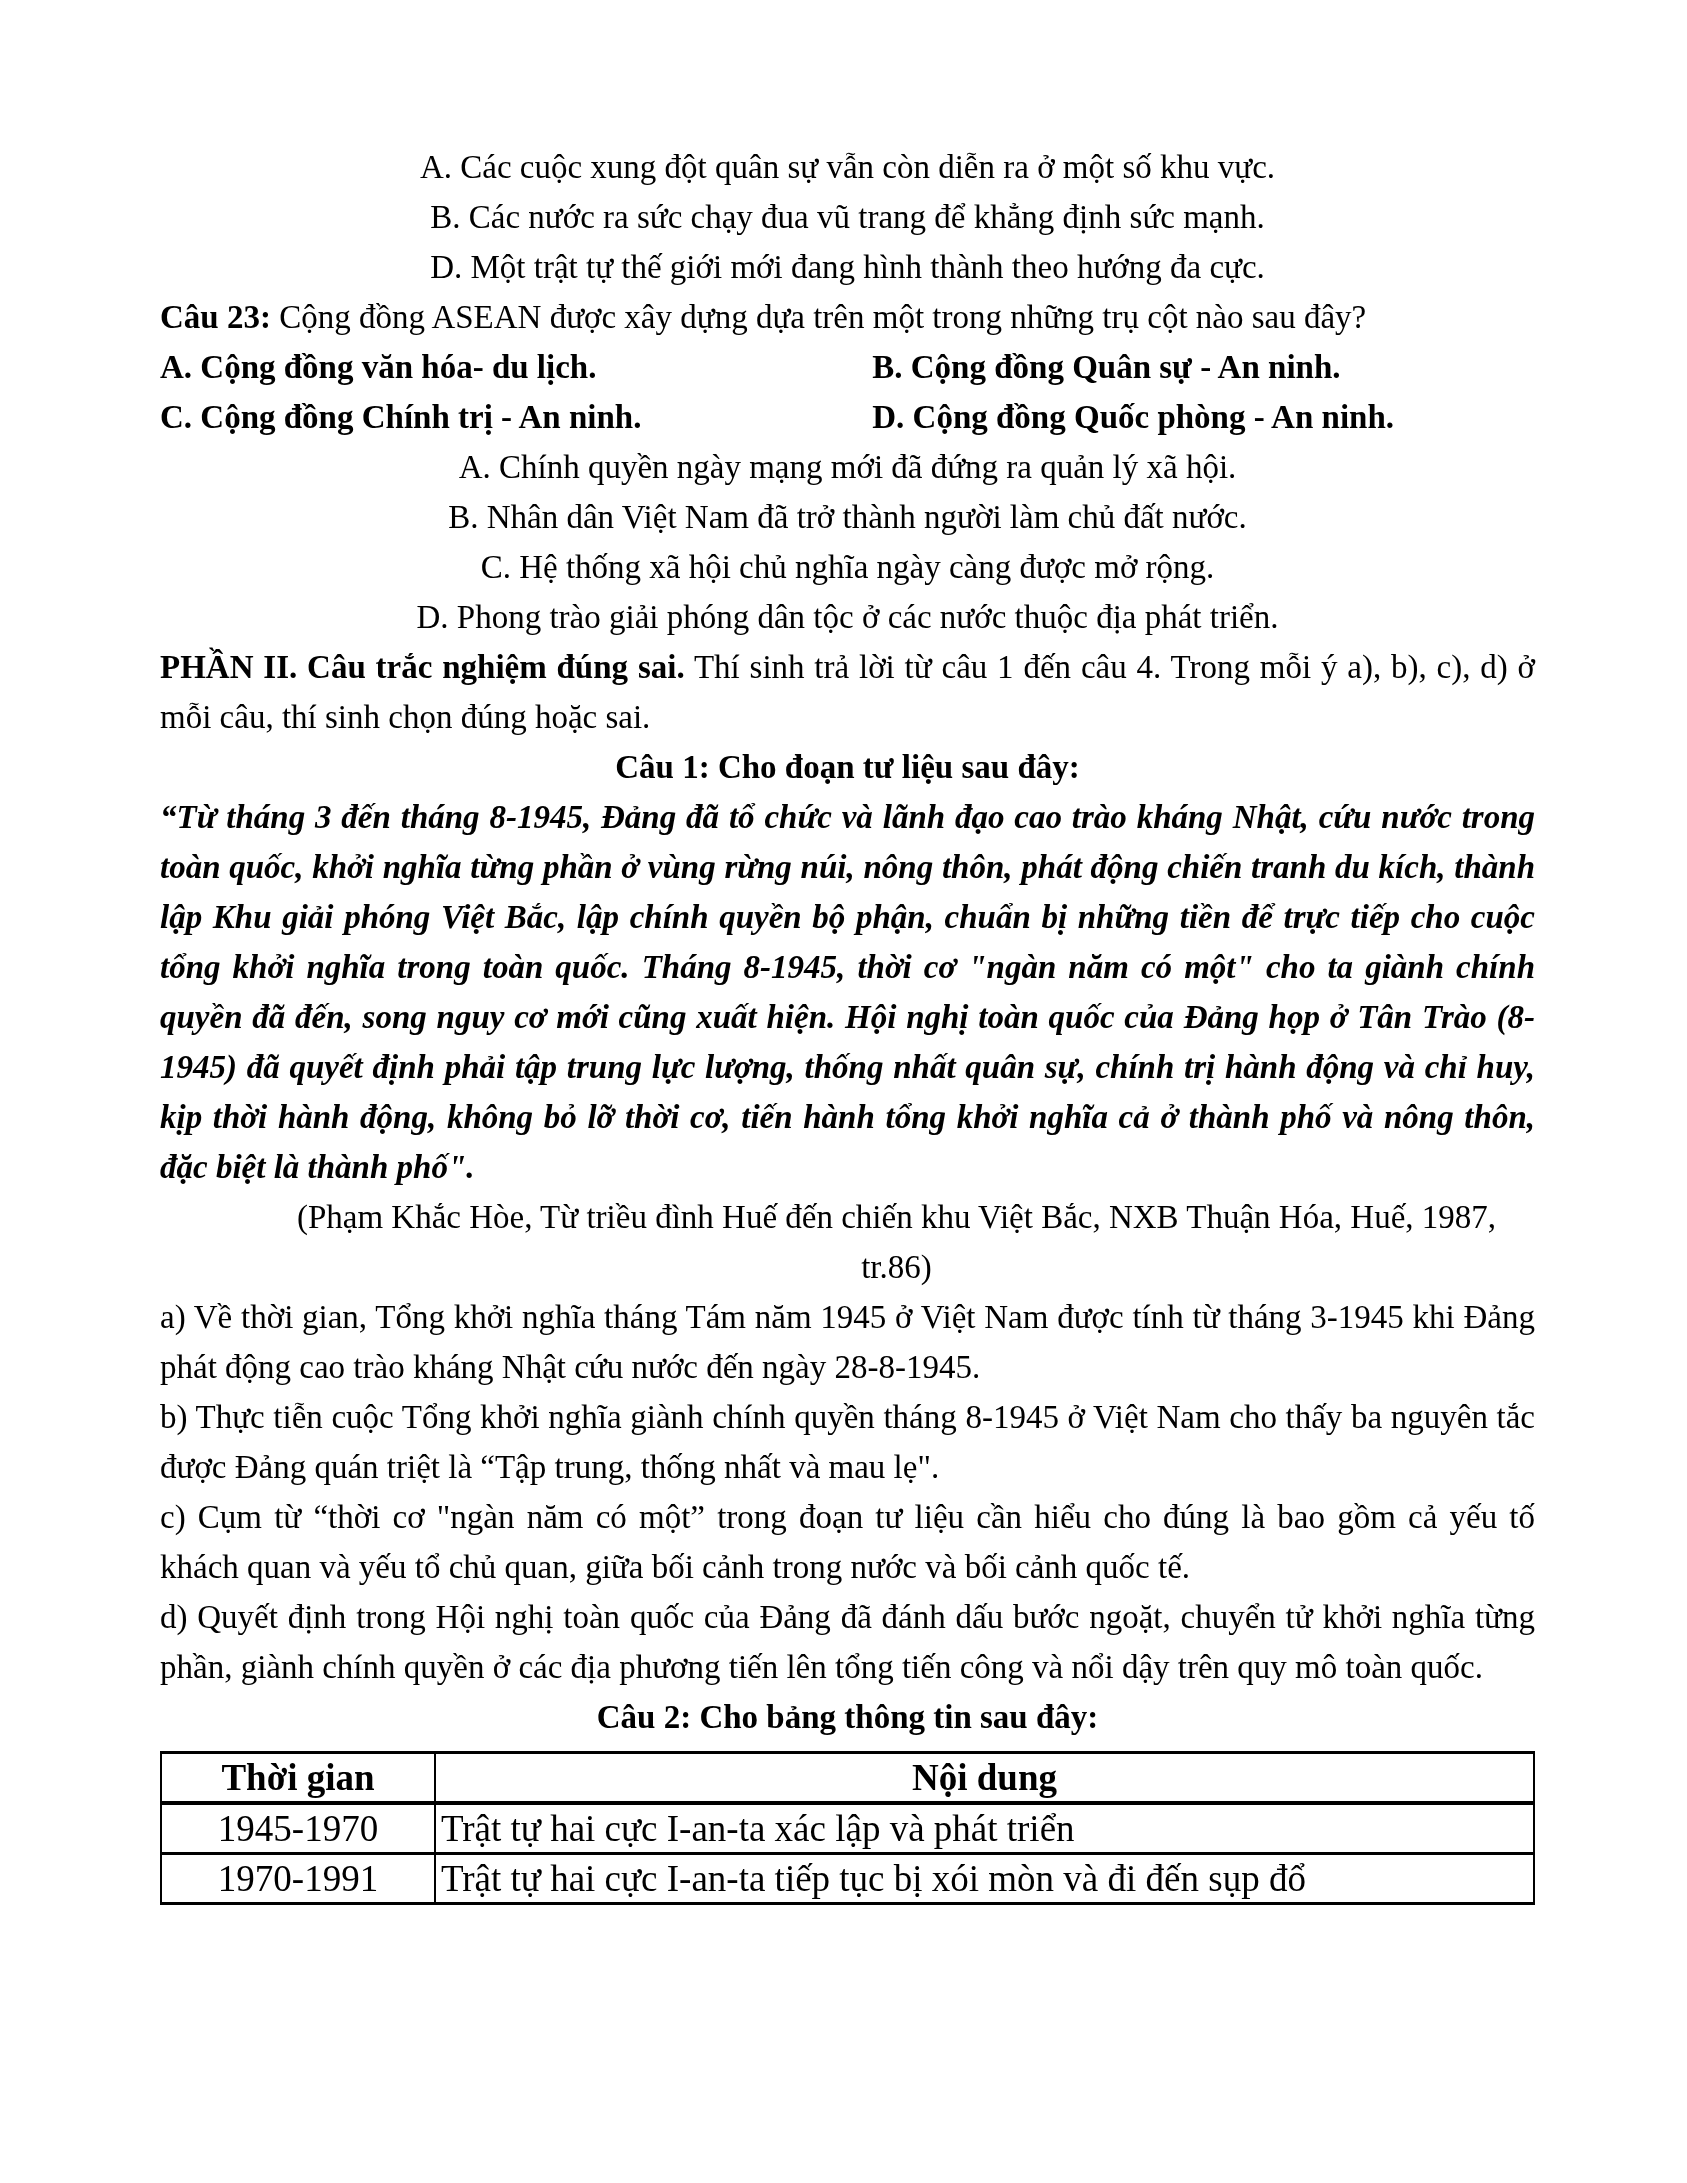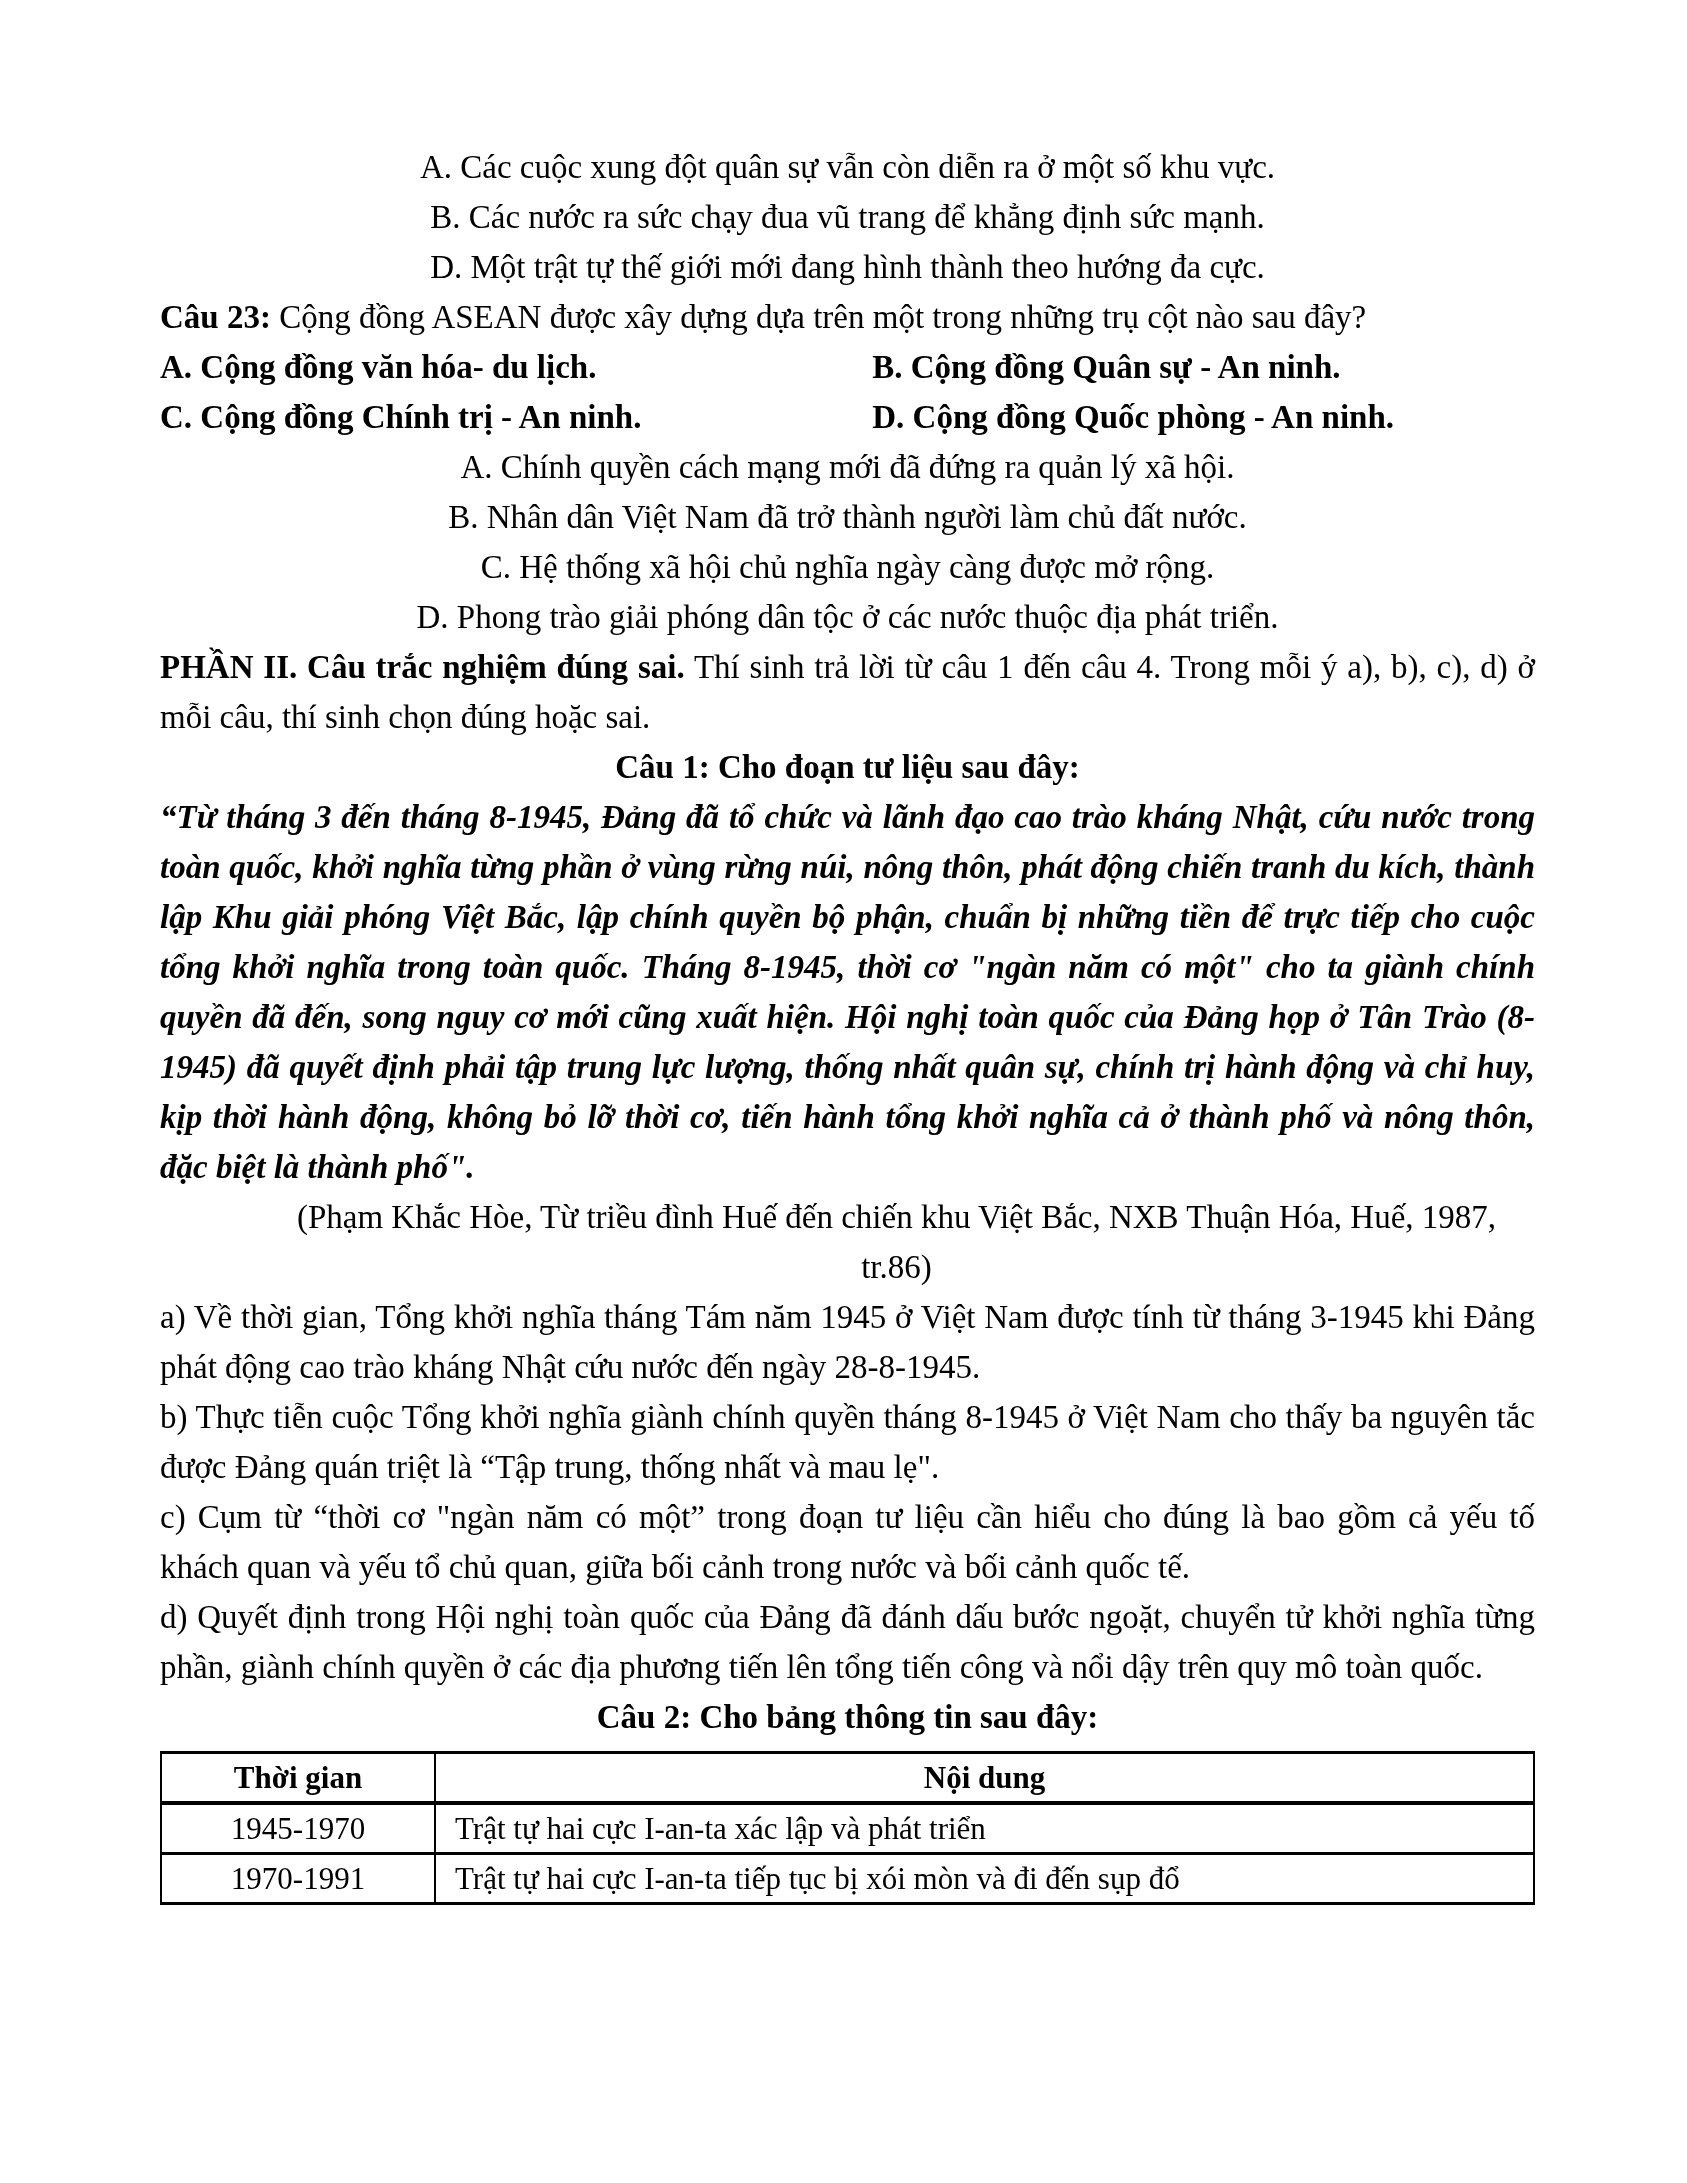--- a/index.html
+++ b/index.html
@@ -54,22 +54,22 @@
     table-layout: fixed;
   }
   table.info-table th,
   table.info-table td {
     border-left: 2px solid #000;
     border-right: 2px solid #000;
     border-top: 3.3px solid #000;
     border-bottom: 3.3px solid #000;
     height: 47px;
     vertical-align: middle;
-    font-size: 31px;
-    padding: 0 19px;
+    font-size: 37px;
+    padding: 0 5px;
     overflow: hidden;
   }
   table.info-table thead th {
     border-bottom: 4.6px solid #000;
     font-weight: bold;
     text-align: center;
   }
   col.c-time { width: 274px; }
   td.cell-time { text-align: center; }
   td.cell-content { text-align: left; padding-left: 17px; }
@@ -88,21 +88,21 @@
   <div class="optrow">
     <span class="col1">A. Cộng đồng văn hóa- du lịch.</span>
     <span class="col2">B. Cộng đồng Quân sự - An ninh.</span>
   </div>
   <div class="optrow">
     <span class="col1">C. Cộng đồng Chính trị - An ninh.</span>
     <span class="col2">D. Cộng đồng Quốc phòng - An ninh.</span>
   </div>
 
 
-  <p class="line">A. Chính quyền cách mạng mới đã đứng ra quản lý xã hội.</p>
+  <p class="line">A. Chính quyền ngày mạng mới đã đứng ra quản lý xã hội.</p>
   <p class="line">B. Nhân dân Việt Nam đã trở thành người làm chủ đất nước.</p>
   <p class="line">C. Hệ thống xã hội chủ nghĩa ngày càng được mở rộng.</p>
   <p class="line">D. Phong trào giải phóng dân tộc ở các nước thuộc địa phát triển.</p>
 
   <p class="line just"><span class="bold">PHẦN II. Câu trắc nghiệm đúng sai.</span> <span>Thí sinh trả lời từ câu 1 đến câu 4. Trong mỗi ý a), b), c), d) ở mỗi câu, thí sinh chọn đúng hoặc sai.</span></p>
 
   <p class="line bold">Câu 1: Cho đoạn tư liệu sau đây:</p>
 
   <p class="line just italic">“Từ tháng 3 đến tháng 8-1945, Đảng đã tổ chức và lãnh đạo cao trào kháng Nhật, cứu nước trong toàn quốc, khởi nghĩa từng phần ở vùng rừng núi, nông thôn, phát động chiến tranh du kích, thành lập Khu giải phóng Việt Bắc, lập chính quyền bộ phận, chuẩn bị những tiền để trực tiếp cho cuộc tổng khởi nghĩa trong toàn quốc. Tháng 8-1945, thời cơ "ngàn năm có một" cho ta giành chính quyền đã đến, song nguy cơ mới cũng xuất hiện. Hội nghị toàn quốc của Đảng họp ở Tân Trào (8-1945) đã quyết định phải tập trung lực lượng, thống nhất quân sự, chính trị hành động và chỉ huy, kịp thời hành động, không bỏ lỡ thời cơ, tiến hành tổng khởi nghĩa cả ở thành phố và nông thôn, đặc biệt là thành phố".</p>
 

